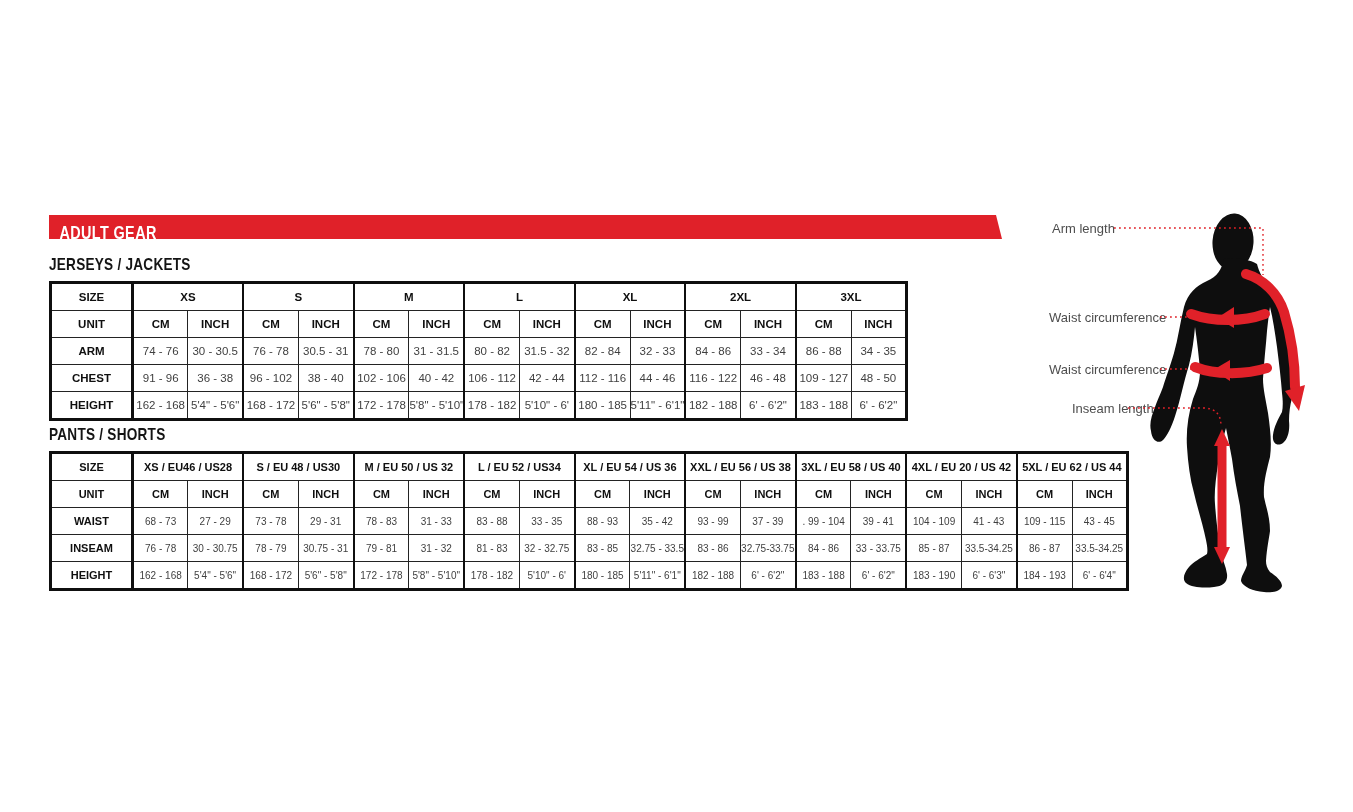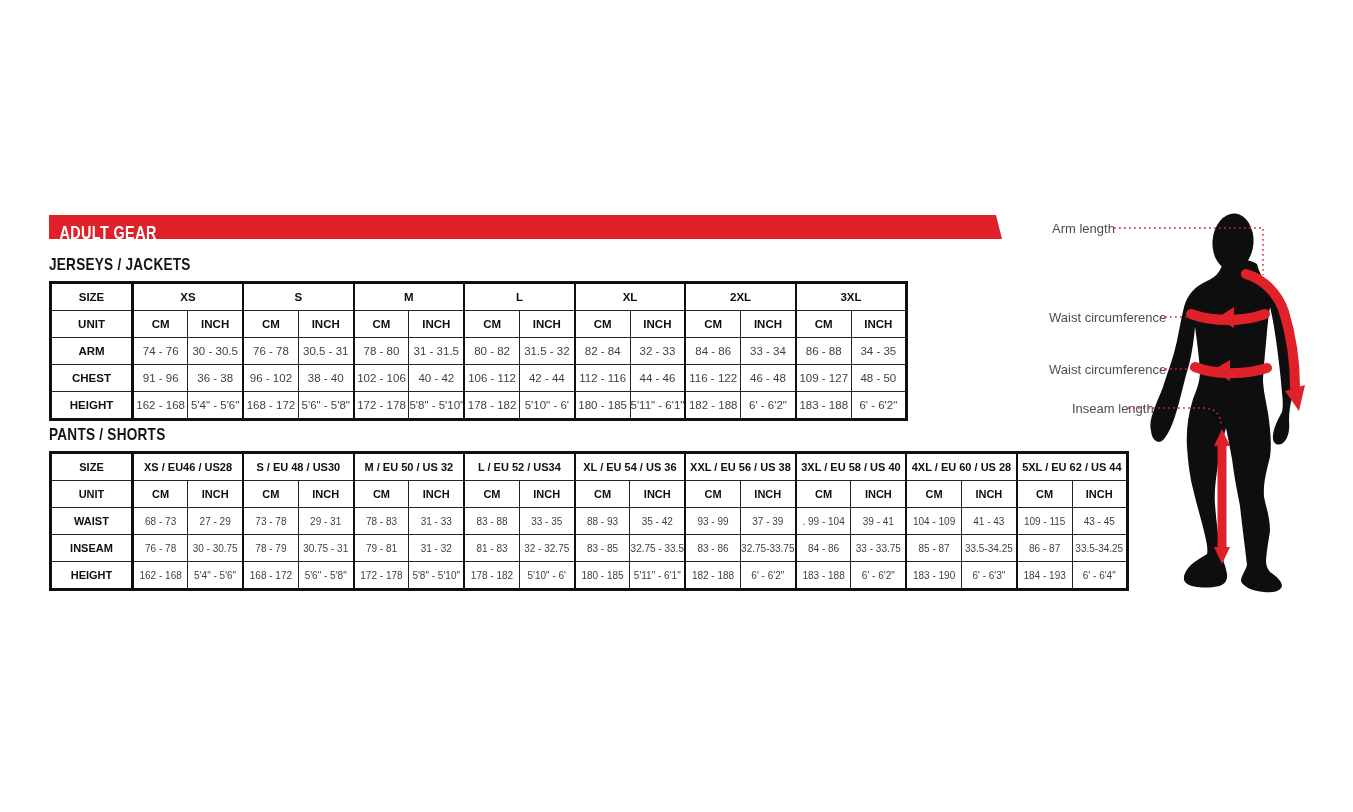--- a/index.html
+++ b/index.html
@@ -181,21 +181,21 @@
     <tbody>
       <tr>
         <th class="corner">SIZE</th>
         <th class="grp size-h" colspan="2">XS / EU46 / US28</th>
         <th class="grp size-h" colspan="2">S / EU 48 / US30</th>
         <th class="grp size-h" colspan="2">M / EU 50 / US 32</th>
         <th class="grp size-h" colspan="2">L / EU 52 / US34</th>
         <th class="grp size-h" colspan="2">XL / EU 54 / US 36</th>
         <th class="grp size-h" colspan="2">XXL / EU 56 / US 38</th>
         <th class="grp size-h" colspan="2">3XL / EU 58 / US 40</th>
-        <th class="grp size-h" colspan="2">4XL / EU 60 / US 28</th>
+        <th class="grp size-h" colspan="2">4XL / EU 20 / US 42</th>
         <th class="grp size-h" colspan="2">5XL / EU 62 / US 44</th>
       </tr>
       <tr>
         <th class="unit-label">UNIT</th>
         <th class="grp">CM</th>
         <th>INCH</th>
         <th class="grp">CM</th>
         <th>INCH</th>
         <th class="grp">CM</th>
         <th>INCH</th>

